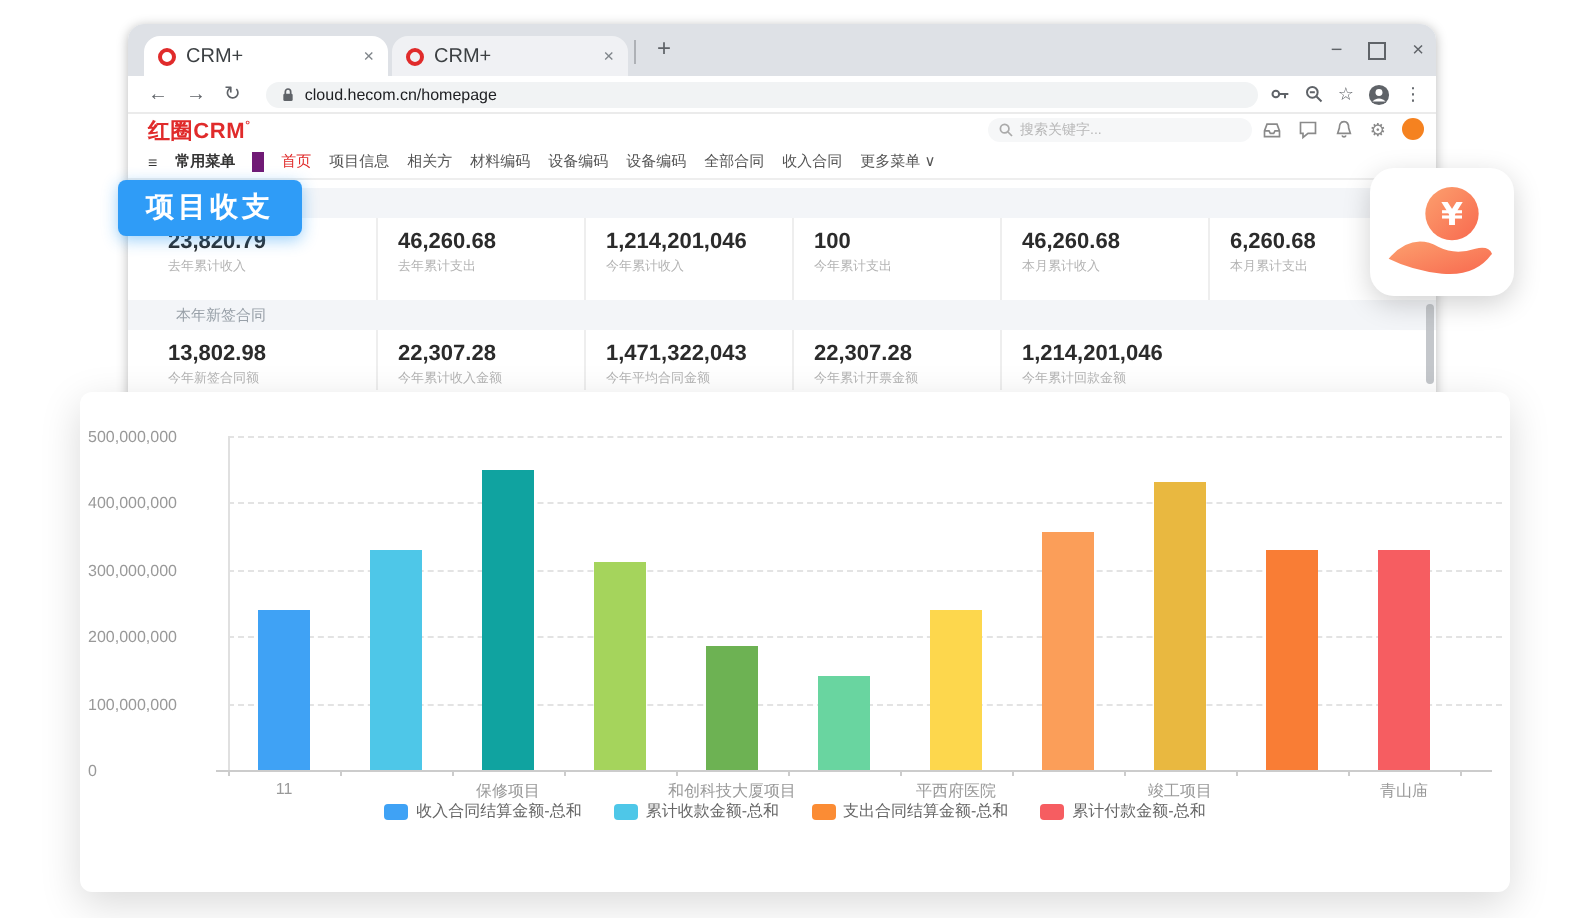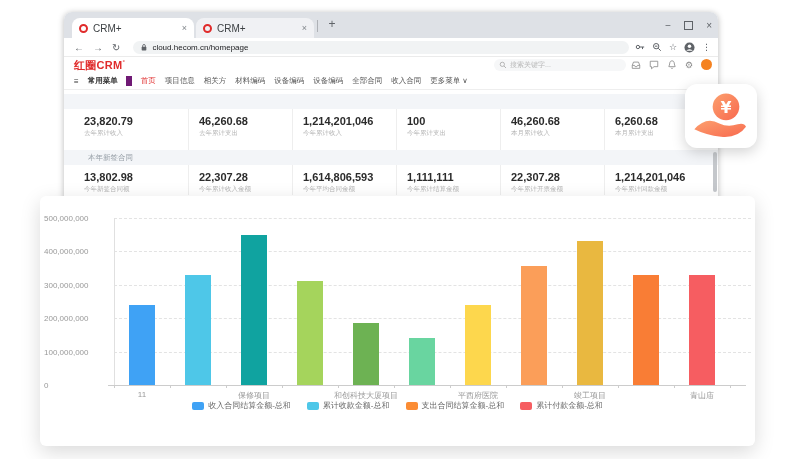--- a/index.html
+++ b/index.html
@@ -213,40 +213,37 @@
     <div class="stats-row r2" id="stats-row-2">
         <div class="stat-cell">
           <div class="stat-value">13,802.98</div>
           <div class="stat-label">今年新签合同额</div>
         </div>
         <div class="stat-cell">
           <div class="stat-value">22,307.28</div>
           <div class="stat-label">今年累计收入金额</div>
         </div>
         <div class="stat-cell">
-          <div class="stat-value">1,614,806,593</div>
+          <div class="stat-value">1,471,322,043</div>
           <div class="stat-label">今年平均合同金额</div>
-        </div>
-        <div class="stat-cell">
-          <div class="stat-value">1,111,111</div>
-          <div class="stat-label">今年累计结算金额</div>
         </div>
         <div class="stat-cell">
           <div class="stat-value">22,307.28</div>
           <div class="stat-label">今年累计开票金额</div>
         </div>
         <div class="stat-cell">
           <div class="stat-value">1,214,201,046</div>
           <div class="stat-label">今年累计回款金额</div>
         </div>
       </div>
 
     <div class="scrollbar-thumb"></div>
   </div>
 
+  <div class="badge">项目收支</div>
 
   <div class="money-card">
     <svg width="60" height="54" viewBox="0 0 72 64">
       <defs>
         <linearGradient id="coral" x1="0" y1="0" x2="1" y2="1">
           <stop offset="0" stop-color="#fca06e"></stop>
           <stop offset="1" stop-color="#f8694f"></stop>
         </linearGradient>
       </defs>
       <circle cx="42" cy="21" r="16" fill="url(#coral)"></circle>

